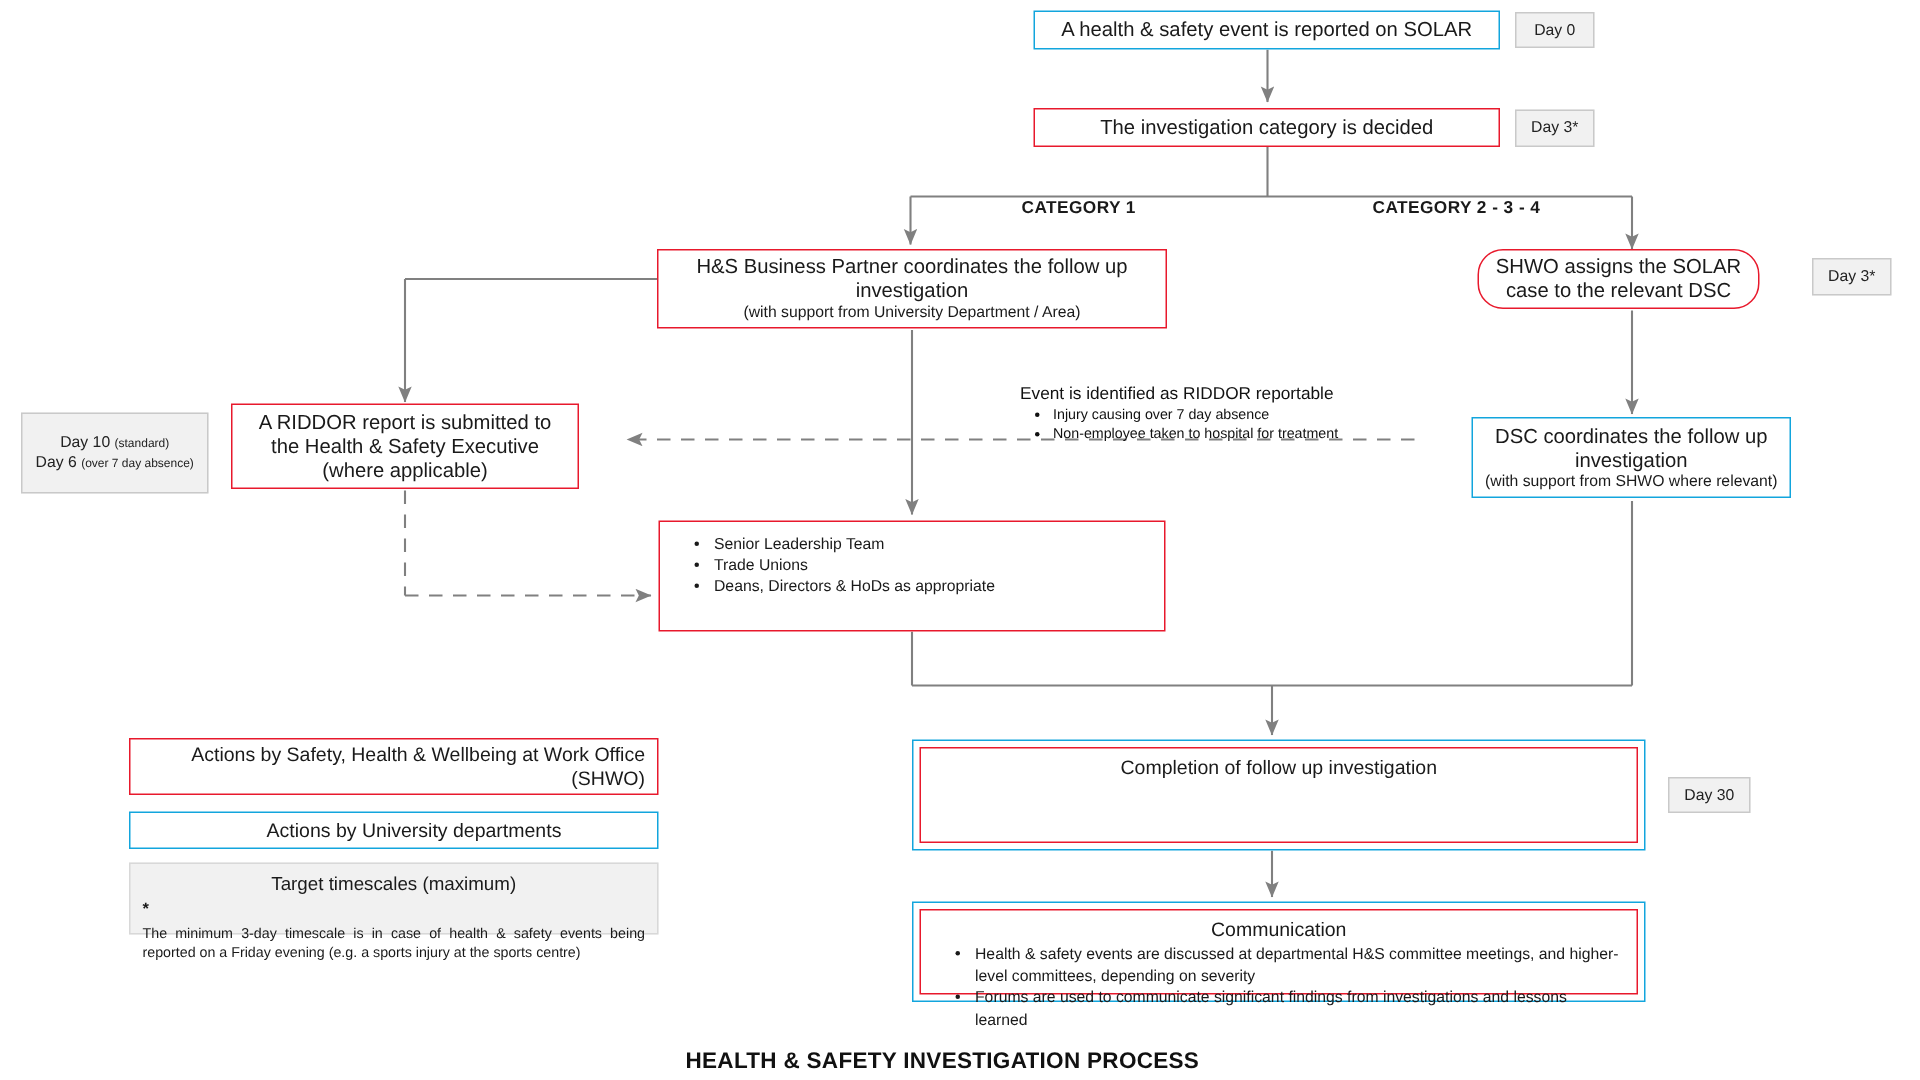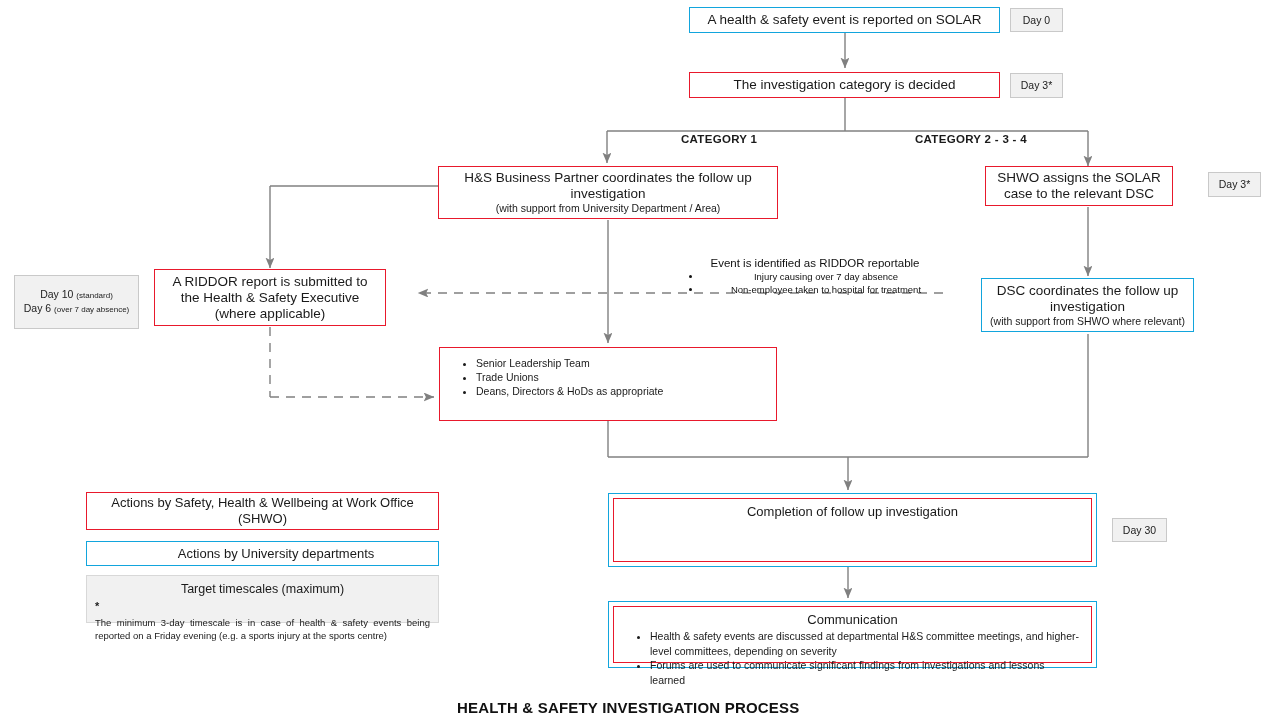--- a/index.html
+++ b/index.html
@@ -42,21 +42,21 @@
 
   .dbl{position:absolute;box-sizing:border-box;border:1.6px solid #12a5dd;background:#fff;padding:4px;}
   .dbl > .inner{box-sizing:border-box;border:1.4px solid #e8192c;height:100%;width:100%;
                 padding:5px 10px;background:#fff;}
   .dbl .bhead{font-size:13px;line-height:16px;text-align:center;}
   .dbl ul{margin:1px 0 0 0;padding-left:26px;}
   .dbl li{font-size:10.5px;line-height:14.5px;}
 
   .legend{position:absolute;box-sizing:border-box;background:#fff;
           display:flex;align-items:center;justify-content:center;}
-  .legend .lt{font-size:13px;line-height:16px;text-align:center;padding:0 8px;}
+  .legend .lt{font-size:13px;line-height:16px;text-align:right;padding:0 8px;}
 
   .tsbox{position:absolute;box-sizing:border-box;background:#f1f1f1;
          border:1px solid #d8d8d8;padding:5px 8px;}
   .tsbox .tshead{font-size:12.5px;text-align:center;line-height:16px;}
   .tsbox .star{font-size:11px;font-weight:700;line-height:14px;margin-top:2px;}
   .tsbox .tsbody{font-size:9.5px;line-height:13px;text-align:justify;margin-top:3px;}
 
   .pagetitle{position:absolute;font-size:15px;font-weight:700;letter-spacing:.2px;
              white-space:nowrap;color:#111;}
 </style>
@@ -119,21 +119,21 @@
   </div>
 
   <div class="branchlabel" style="left:681px;top:133px;">CATEGORY 1</div>
   <div class="branchlabel" style="left:915px;top:133px;">CATEGORY 2 - 3 - 4</div>
 
   <div class="node red" style="left:438px;top:166px;width:340px;height:53px;">
     <div class="title">H&amp;S Business Partner coordinates the follow up investigation</div>
     <div class="sub">(with support from University Department / Area)</div>
   </div>
 
-  <div class="node red" style="left:985px;top:166px;width:188px;height:40px;">
+  <div class="node red" style="left:985px;top:166px;width:188px;height:40px;border-radius:17px;">
     <div class="title">SHWO assigns the SOLAR case to the relevant DSC</div>
   </div>
   <div class="daytag" style="left:1208px;top:172px;width:53px;height:25px;">
     <div class="ln">Day 3*</div>
   </div>
 
   <div class="daytag" style="left:14px;top:275px;width:125px;height:54px;">
     <div class="ln">
       <span>Day 10</span>
       <span class="small">(standard)</span>
@@ -141,21 +141,21 @@
     <div class="ln">
       <span>Day 6</span>
       <span class="small">(over 7 day absence)</span>
     </div>
   </div>
 
   <div class="node red" style="left:154px;top:269px;width:232px;height:57px;">
     <div class="title">A RIDDOR report is submitted to the Health &amp; Safety Executive (where applicable)</div>
   </div>
 
-  <div class="noteblk" style="left:680px;top:256px;width:270px;text-align:center;">
+  <div class="noteblk" style="left:680px;top:256px;width:270px;">
     <div class="nhead">Event is identified as RIDDOR reportable</div>
     <ul>
       <li>Injury causing  over 7 day absence</li>
       <li>Non-employee taken to hospital for treatment</li>
     </ul>
   </div>
 
   <div class="node cyan" style="left:981px;top:278px;width:213px;height:54px;">
     <div class="title">DSC coordinates the follow up investigation</div>
     <div class="sub">(with support from SHWO where relevant)</div>

